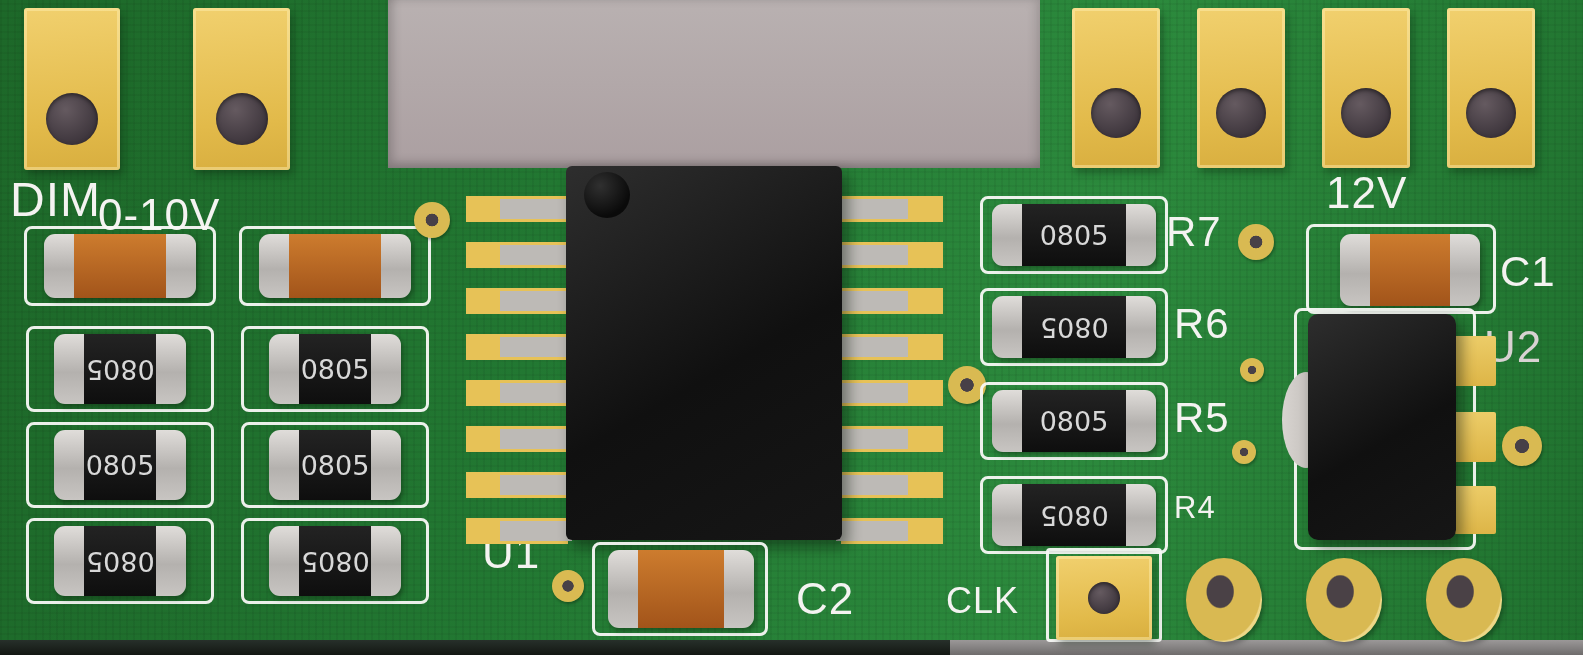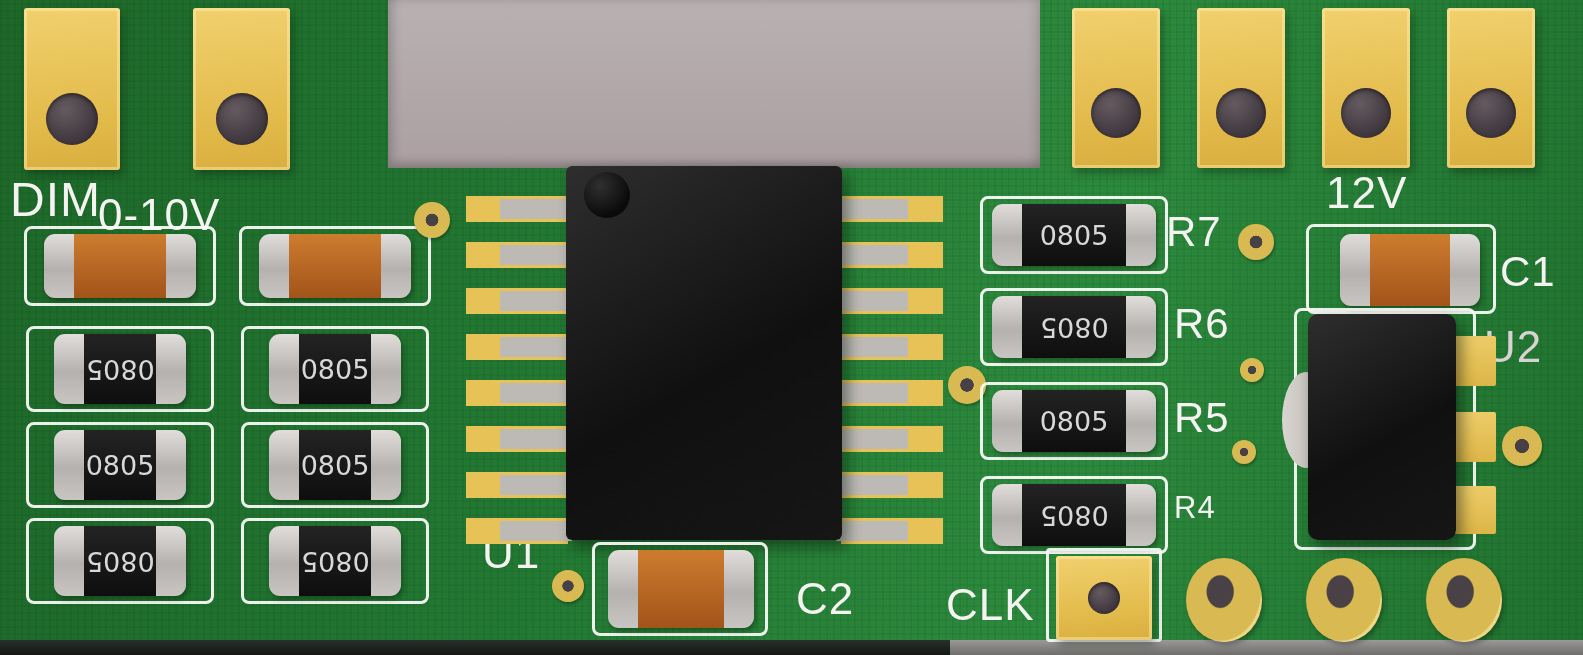--- a/index.html
+++ b/index.html
@@ -88,21 +88,21 @@
   <div class="abs slabel" style="left:98px;top:190px;font-size:44px">0-10V</div>
   <div class="abs slabel" style="left:1326px;top:168px;font-size:44px">12V</div>
   <div class="abs slabel" style="left:1166px;top:208px;font-size:42px">R7</div>
   <div class="abs slabel" style="left:1174px;top:300px;font-size:42px">R6</div>
   <div class="abs slabel" style="left:1174px;top:394px;font-size:42px">R5</div>
   <div class="abs slabel" style="left:1174px;top:490px;font-size:31px">R4</div>
   <div class="abs slabel" style="left:1500px;top:248px;font-size:42px">C1</div>
   <div class="abs slabel graylabel" style="left:1484px;top:322px;font-size:44px">U2</div>
   <div class="abs slabel" style="left:482px;top:528px;font-size:44px">U1</div>
   <div class="abs slabel" style="left:796px;top:574px;font-size:44px">C2</div>
-  <div class="abs slabel" style="left:946px;top:580px;font-size:44px">CLK</div>
+  <div class="abs slabel" style="left:946px;top:580px;font-size:36px">CLK</div>
 
   <div class="abs outline" style="left:24px;top:226px;width:192px;height:80px"></div>
   <div class="abs chip" style="left:44px;top:234px;width:152px;height:64px">
     <div class="cap-end"></div>
     <div class="mid orange"></div>
     <div class="cap-end"></div>
   </div>
 
   <div class="abs outline" style="left:26px;top:326px;width:188px;height:86px"></div>
   <div class="abs chip" style="left:54px;top:334px;width:132px;height:70px">

